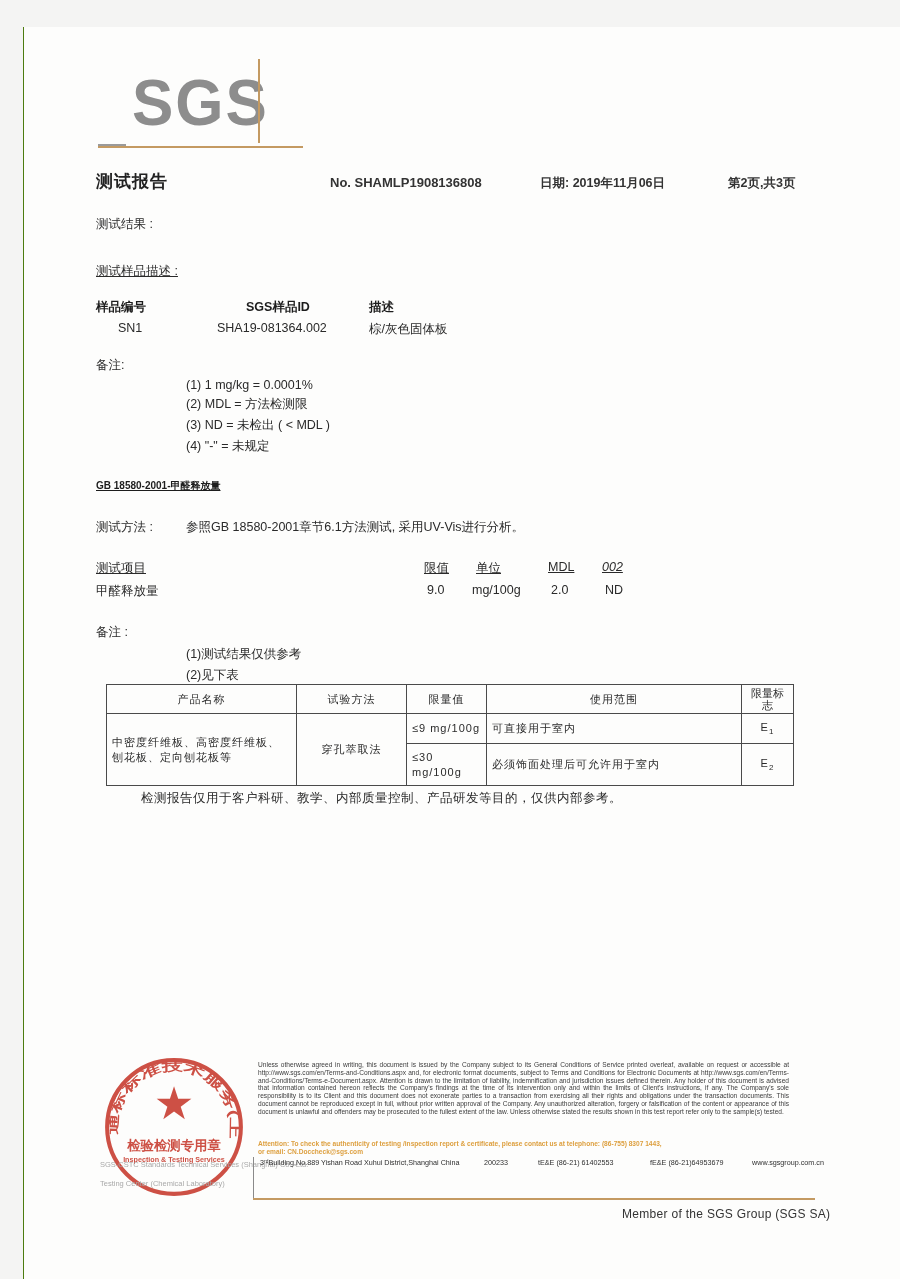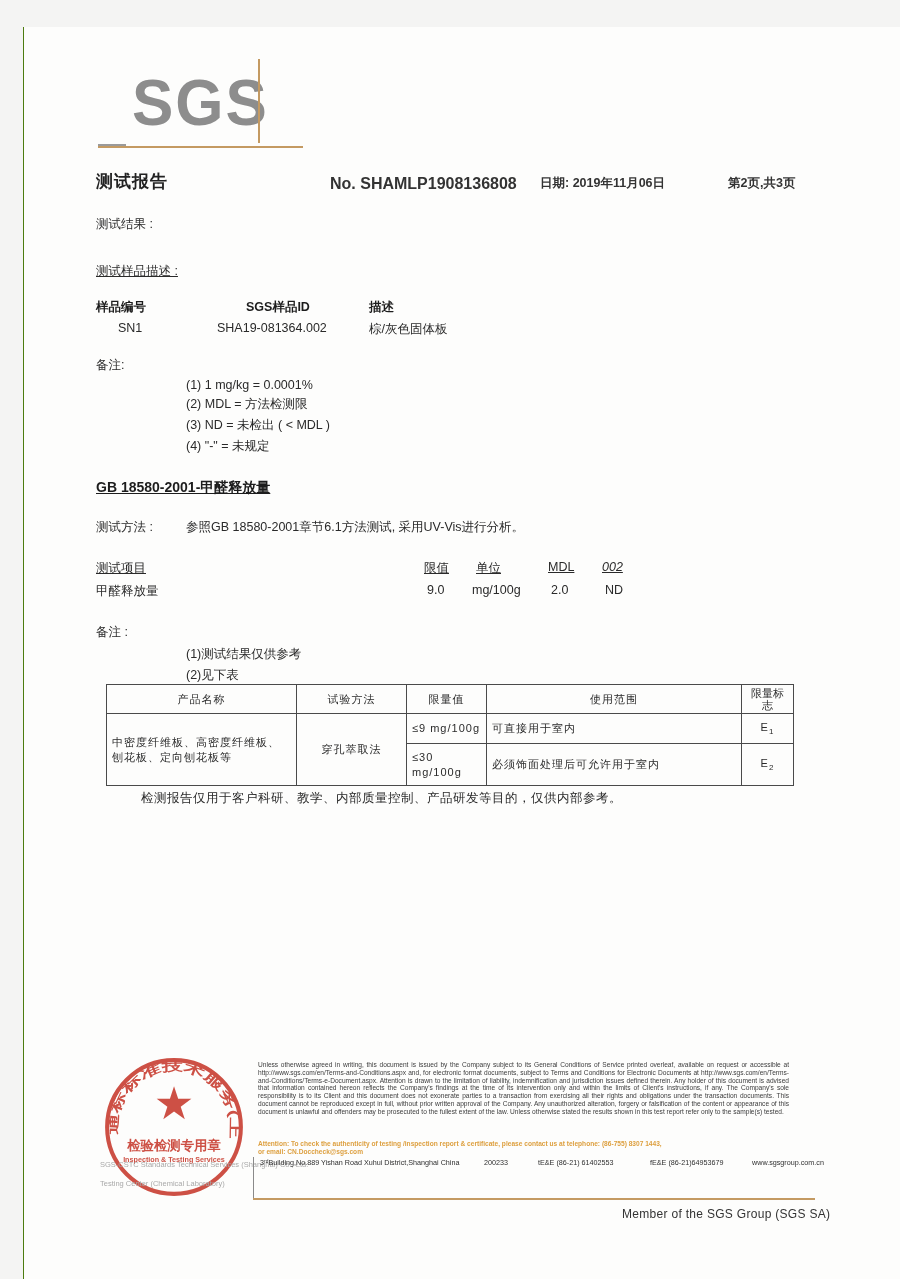--- a/index.html
+++ b/index.html
@@ -14,21 +14,21 @@
   }
   .abs{position:absolute;}
   
   .logo-text{font-weight:bold;font-size:62px;color:#8d8d8d;letter-spacing:2px;
     font-family:"Liberation Sans",sans-serif;transform:scaleY(1.05);}
   .logo-hline{height:2px;background:#c49a62;}
   .logo-vline{width:2px;background:#c49a62;}
   .logo-dash{height:3px;background:#9a9a9a;}
   
   .doc-title{font-size:17px;font-weight:bold;letter-spacing:1px;}
-  .report-no{font-size:16px;font-weight:600;color:#333;}
+  .report-no{font-size:13px;font-weight:600;color:#333;}
   .hdr-small{font-size:12.5px;font-weight:600;color:#333;}
   
   .t12{font-size:12.5px;color:#2a2a2a;}
   .t12b{font-size:12.5px;font-weight:bold;color:#1d1d1d;}
   .underl{text-decoration:underline;}
   .it{font-style:italic;}
   .remark-list div{margin-bottom:4px;}
   
   table.ref{border-collapse:collapse;font-size:11px;color:#2a2a2a;table-layout:fixed;}
   table.ref td,table.ref th{border:1px solid #4a4a4a;padding:2px 5px;font-weight:normal;
@@ -72,21 +72,21 @@
   <div class="abs t12" style="left:345px;top:294px;">棕/灰色固体板</div>
 
   <div class="abs t12" style="left:72px;top:330px;">备注:</div>
   <div class="abs t12 remark-list" style="left:162px;top:351px;">
     <div>(1) 1 mg/kg = 0.0001%</div>
     <div>(2) MDL = 方法检测限</div>
     <div>(3) ND = 未检出 ( &lt; MDL )</div>
     <div>(4) "-" = 未规定</div>
   </div>
 
-  <div class="abs t12b underl" style="left:72px;top:452px;font-size:14px;">GB 18580-2001-甲醛释放量</div>
+  <div class="abs t12b underl" style="left:72px;top:452px;font-size:10px;">GB 18580-2001-甲醛释放量</div>
   <div class="abs t12" style="left:72px;top:492px;">测试方法 :</div>
   <div class="abs t12" style="left:162px;top:492px;">参照GB 18580-2001章节6.1方法测试, 采用UV-Vis进行分析。</div>
 
   <div class="abs t12 underl" style="left:72px;top:533px;">测试项目</div>
   <div class="abs t12 underl" style="left:400px;top:533px;">限值</div>
   <div class="abs t12 underl" style="left:452px;top:533px;">单位</div>
   <div class="abs t12 underl" style="left:524px;top:533px;">MDL</div>
   <div class="abs t12 underl it" style="left:578px;top:533px;">002</div>
   <div class="abs t12" style="left:72px;top:556px;">甲醛释放量</div>
   <div class="abs t12" style="left:403px;top:556px;">9.0</div>

